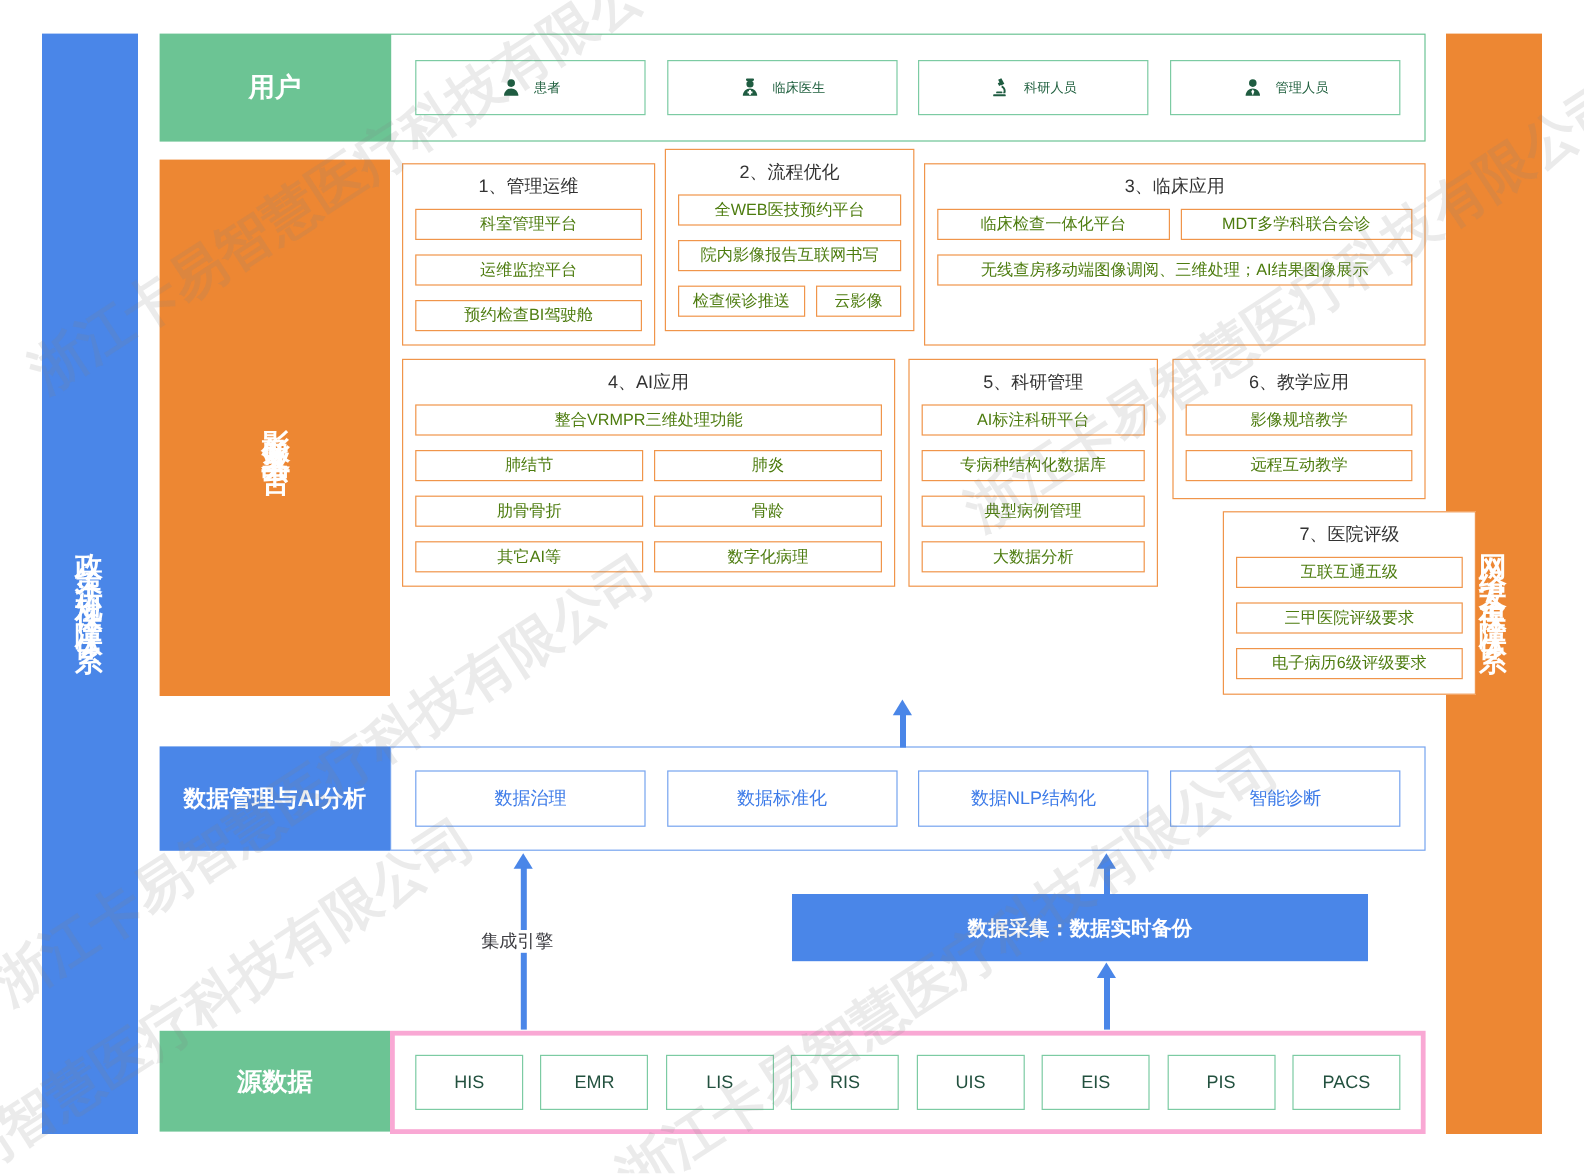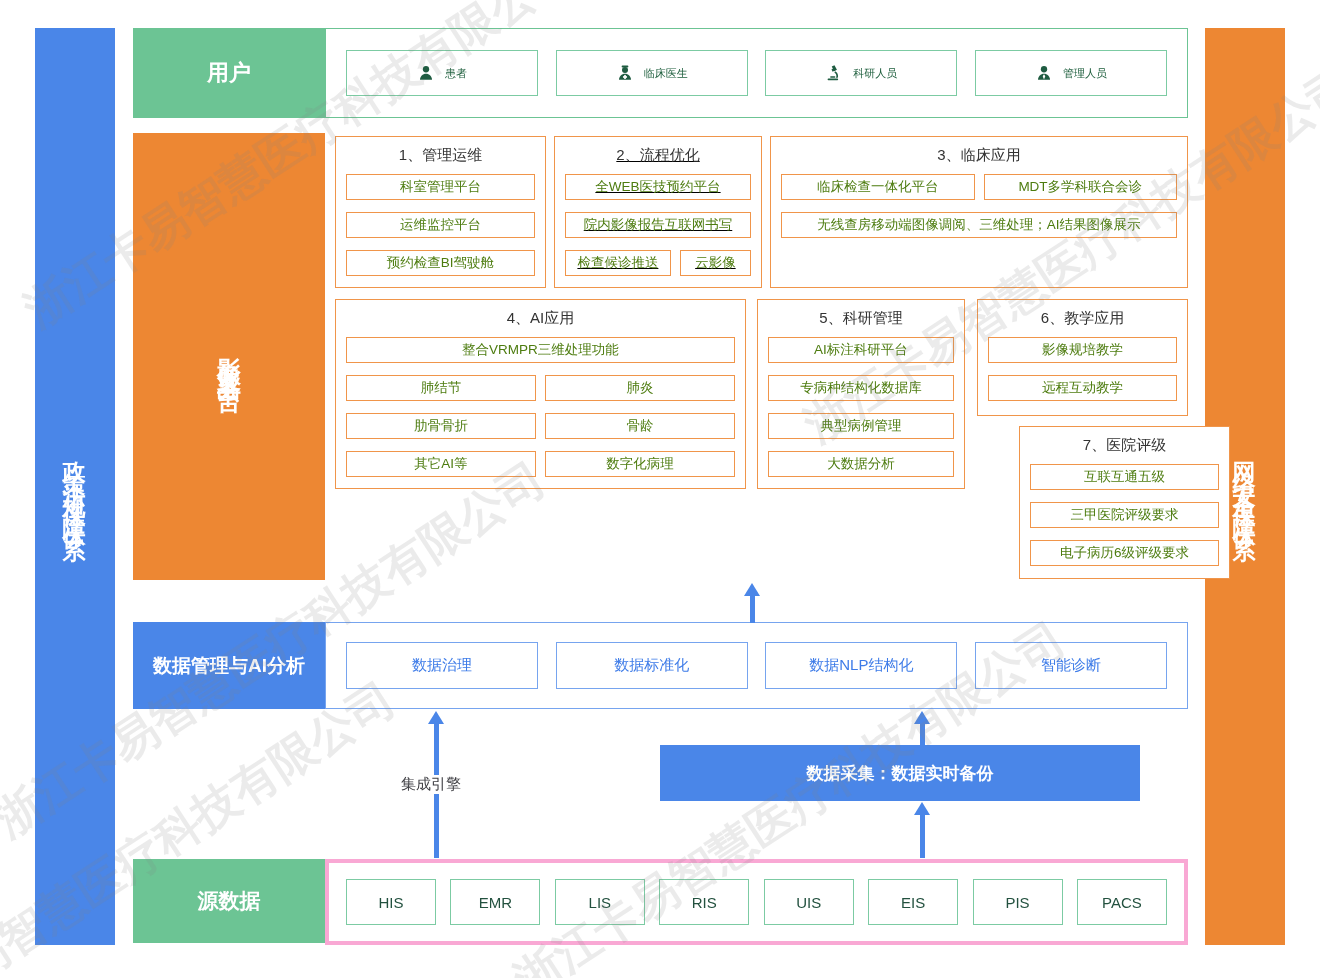--- a/index.html
+++ b/index.html
@@ -43,21 +43,21 @@
 
   
   .sec{position:absolute;border:1.5px solid #F0954A;background:#fff;box-sizing:border-box;}
   .sec-title{text-align:center;font-size:15px;color:#333;margin:9px 0;}
   .item{border:1px solid #F0954A;color:#4d7c0f;font-size:13.5px;height:26px;line-height:24px;
         text-align:center;margin:0 10px 12px;box-sizing:border-box;white-space:nowrap;overflow:hidden;}
   .irow{display:flex;gap:9px;margin:0 10px 12px;}
   .irow .item{flex:1;margin:0;}
   .irow .item.wide{flex:1.5;}
   #sec1{left:335px;top:136px;width:211px;height:152px;}
-  #sec2{left:554px;top:136px;width:208px;height:152px;text-decoration:underline;}
+  #sec2{left:554px;top:124px;width:208px;height:152px;}
   #sec3{left:770px;top:136px;width:418px;height:152px;}
   #sec4{left:335px;top:299px;width:411px;height:190px;}
   #sec5{left:757px;top:299px;width:208px;height:190px;}
   #sec6{left:977px;top:299px;width:211px;height:117px;}
   #sec7{left:977px;top:426px;width:211px;height:153px;margin-left:42px;}
   #sec8{left:335px;top:497px;width:630px;height:83px;}
 
   
   #collect{position:absolute;left:660px;top:745px;width:480px;height:56px;background:#4A86E8;
         color:#fff;font-weight:bold;font-size:17px;display:flex;align-items:center;justify-content:center;z-index:2;}

